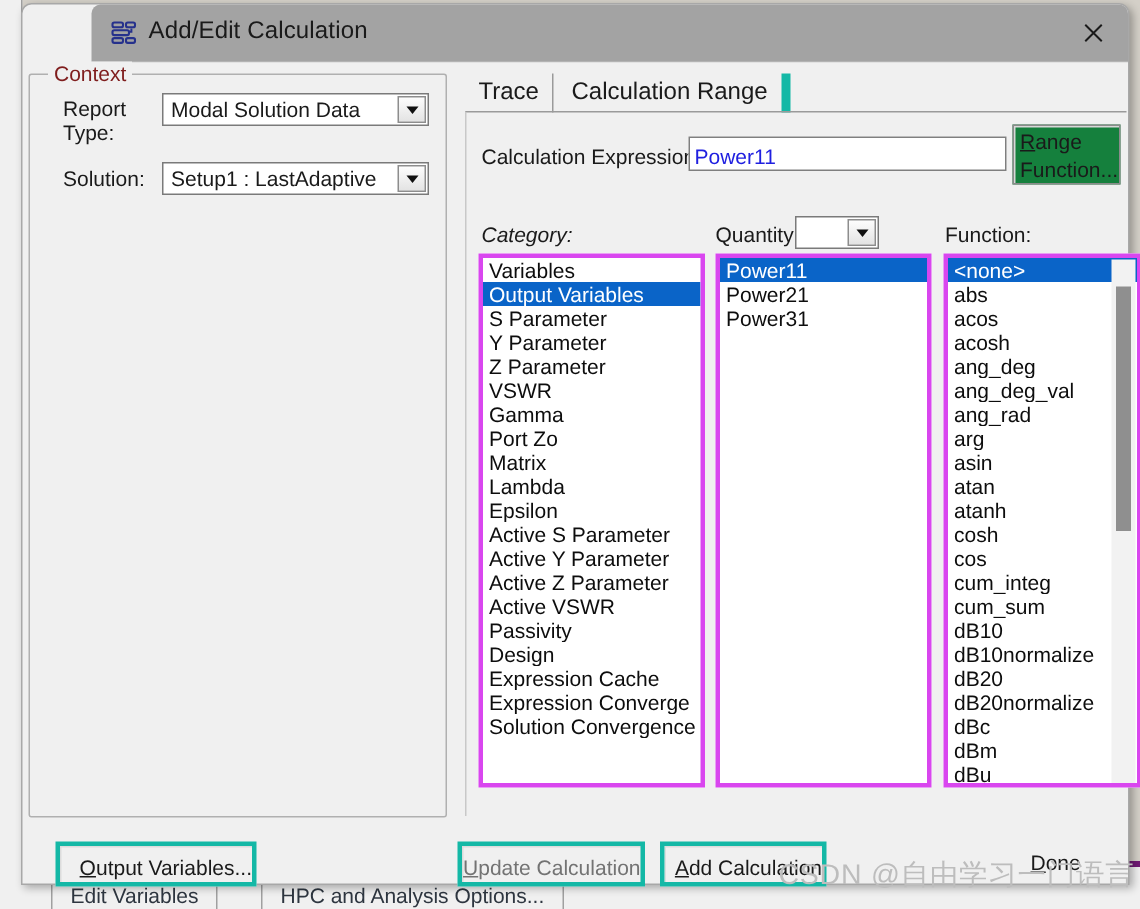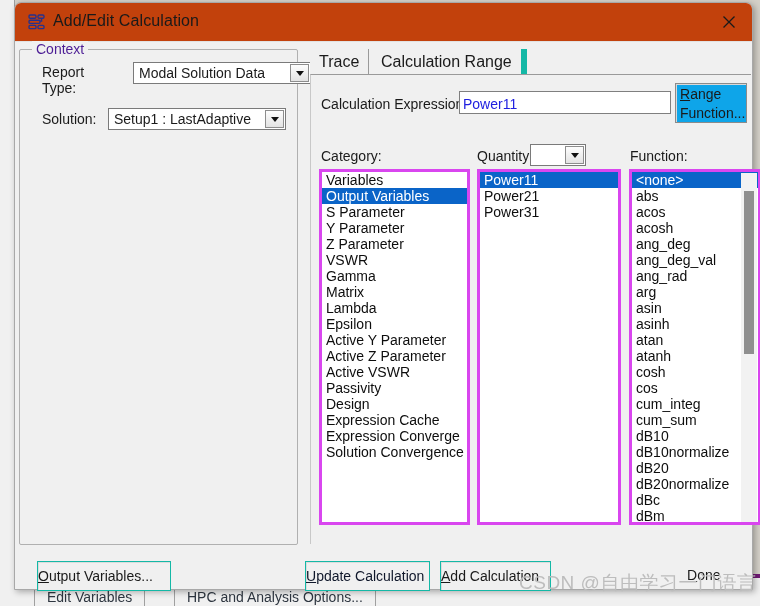--- a/index.html
+++ b/index.html
@@ -50,23 +50,24 @@
     border: 1px solid #a8a8a8;
     border-radius: 7px 7px 0 0;
     box-shadow: 2px 2px 6px rgba(0,0,0,0.30);
     box-sizing: border-box;
   }
 
   
   #titlebar {
     position: relative;
     height: 38px;
-    background: #c2410c;
+    background: #a3a3a3;
     border-radius: 6px 6px 0 0;
     border-bottom: 1px solid #e2e2e2;
+    margin-left: 46px;
   }
   #title-icon {
     position: absolute; left: 13px; top: 11px;
     width: 17px; height: 16px;
   }
   #title-text {
     position: absolute; left: 38px; top: 9px;
     font-size: 16px; color: #1a1a1a;
     letter-spacing: .1px;
   }
@@ -83,21 +84,21 @@
     position: absolute; left: 4px; top: 46px;
     width: 277px; height: 494px;
     border: 1px solid #b0b0b0;
     border-radius: 2px;
     background: transparent;
   }
   #context-legend {
     position: absolute; left: 12px; top: -9px;
     background: #f0f0f0;
     padding: 0 4px;
-    font-size: 14px; color: #4c1d95;
+    font-size: 14px; color: #7f1d1d;
   }
   .ctx-label {
     position: absolute;
     font-size: 14px; color: #1a1a1a;
     line-height: 16px;
   }
   #lbl-report-type { left: 22px; top: 14px; width: 78px; }
   #lbl-solution    { left: 22px; top: 61px; }
 
   .combo {
@@ -121,21 +122,21 @@
     box-sizing: border-box;
     display: flex; align-items: center; justify-content: center;
   }
   .combo .combo-arrow i {
     display: block;
     width: 0; height: 0;
     border-left: 4px solid transparent;
     border-right: 4px solid transparent;
     border-top: 5px solid #101010;
   }
-  #combo-report-type { left: 88px; top: 12px; width: 178px; margin-left: 25px; }
+  #combo-report-type { left: 88px; top: 12px; width: 178px; }
   #combo-solution    { left: 88px; top: 58px; width: 178px; }
 
   
   #tabstrip {
     position: absolute; left: 295px; top: 46px;
     width: 440px; height: 26px;
   }
   .tab {
     position: absolute; top: 0;
     height: 26px;
@@ -174,38 +175,38 @@
     border: 1px solid #7f7f7f;
     box-sizing: border-box;
     font-size: 14px; color: #2020e0;
     padding: 2px 0 0 3px;
     font-family: "Liberation Sans", sans-serif;
     outline: none;
   }
   #range-function-button {
     position: absolute; left: 660px; top: 80px;
     width: 72px; height: 40px;
-    background: #0ea5e9;
+    background: #15803d;
     border: 1px solid #8b8b8b;
     box-shadow: 1px 1px 0 #d8d8d8 inset;
     box-sizing: border-box;
     font-size: 14px; color: #1a1a1a;
     line-height: 19px;
     padding: 1px 0 0 4px;
     text-align: left;
     cursor: pointer;
   }
   #range-function-button u { text-decoration: underline; }
 
   
   .col-label {
     position: absolute;
     font-size: 14px; color: #1a1a1a;
   }
-  #lbl-category { left: 306px; top: 145px; }
+  #lbl-category { left: 306px; top: 145px; font-style: italic; }
   #lbl-quantity { left: 462px; top: 145px; }
   #lbl-function { left: 615px; top: 145px; }
 
   #quantity-combo {
     left: 515px; top: 141px; width: 56px;
   }
 
   
   .listbox {
     position: absolute;
@@ -244,32 +245,32 @@
     left: 3px; top: 18px;
     width: 10px; height: 163px;
     background: #8f8f8f;
     cursor: pointer;
   }
 
   
   .dlg-button {
     position: absolute;
     background: #f0f0f0;
-    border: 1px solid #14b8a6;
+    border: 3px solid #14b8a6;
     box-shadow: 1px 1px 0 #dcdcdc inset;
     box-sizing: border-box;
     font-size: 14px; color: #1a1a1a;
-    text-align: left;
+    text-align: right;
     line-height: 28px;
     height: 30px;
     cursor: pointer;
   }
   .dlg-button u { text-decoration: underline; }
   .dlg-button.disabled {
-    color: #0f172a;
+    color: #737373;
     cursor: default;
   }
   #output-variables-button { left: 22px; top: 558px; width: 134px; }
   #update-calculation-button { left: 290px; top: 558px; width: 125px; }
   #add-calculation-button { left: 425px; top: 558px; width: 111px; }
   #done-button {
     left: 672px; top: 558px; width: 60px;
     background: transparent;
     border: none;
     box-shadow: none;
@@ -367,23 +368,25 @@
   </div>
 
   <div class="listbox" id="category-list">
       <div class="list-item">Variables</div>
       <div class="list-item selected">Output Variables</div>
       <div class="list-item">S Parameter</div>
       <div class="list-item">Y Parameter</div>
       <div class="list-item">Z Parameter</div>
       <div class="list-item">VSWR</div>
       <div class="list-item">Gamma</div>
+      <div class="list-item">Port Zo</div>
       <div class="list-item">Matrix</div>
       <div class="list-item">Lambda</div>
       <div class="list-item">Epsilon</div>
+      <div class="list-item">Active S Parameter</div>
       <div class="list-item">Active Y Parameter</div>
       <div class="list-item">Active Z Parameter</div>
       <div class="list-item">Active VSWR</div>
       <div class="list-item">Passivity</div>
       <div class="list-item">Design</div>
       <div class="list-item">Expression Cache</div>
       <div class="list-item">Expression Converge</div>
       <div class="list-item">Solution Convergence</div>
     </div>
   <div class="listbox" id="quantity-list">
@@ -394,21 +397,20 @@
   <div class="listbox" id="function-list">
       <div class="list-item selected">&lt;none&gt;</div>
       <div class="list-item">abs</div>
       <div class="list-item">acos</div>
       <div class="list-item">acosh</div>
       <div class="list-item">ang_deg</div>
       <div class="list-item">ang_deg_val</div>
       <div class="list-item">ang_rad</div>
       <div class="list-item">arg</div>
       <div class="list-item">asin</div>
-      <div class="list-item">asinh</div>
       <div class="list-item">atan</div>
       <div class="list-item">atanh</div>
       <div class="list-item">cosh</div>
       <div class="list-item">cos</div>
       <div class="list-item">cum_integ</div>
       <div class="list-item">cum_sum</div>
       <div class="list-item">dB10</div>
       <div class="list-item">dB10normalize</div>
       <div class="list-item">dB20</div>
       <div class="list-item">dB20normalize</div>

